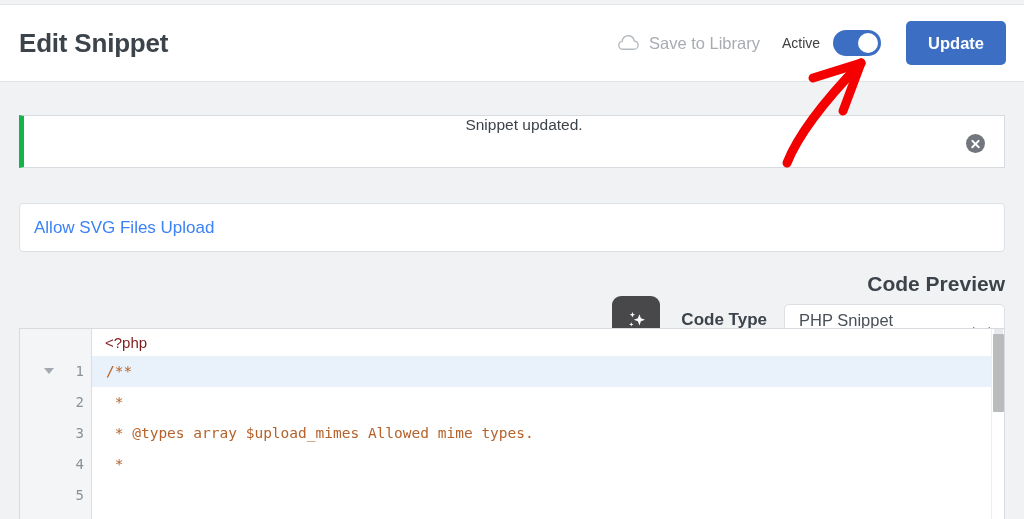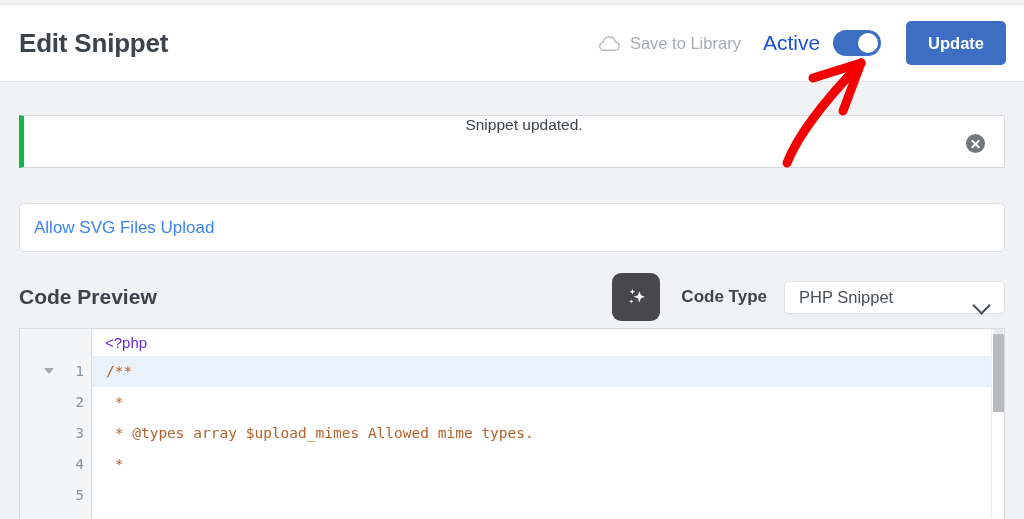--- a/index.html
+++ b/index.html
@@ -22,27 +22,27 @@
   .page-title {
     margin-left: 19px;
     font-size: 26px; font-weight: bold; color: #3c434a;
     letter-spacing: -0.2px;
   }
   .header-right {
     margin-left: auto; margin-right: 18px;
     display: flex; align-items: center; gap: 0;
   }
   .save-library {
-    display: flex; align-items: center; gap: 9px;
+    display: flex; gap: 9px;
     margin-right: 22px;
     cursor: pointer;
   }
   .cloud-icon { display: block; width: 23px; height: 17px; }
   .save-label { font-size: 16.5px; color: #a7acb2; }
-  .active-label { font-size: 21px; color: #1d4ed8; margin-right: 13px; }
+  .active-label { font-size: 14px; color: #404040; margin-right: 13px; }
   .toggle {
     position: relative; width: 48px; height: 26px;
     background: #3c6fc4; border-radius: 13px; cursor: pointer; flex: none;
   }
   .toggle .knob {
     position: absolute; top: 3px; right: 3px;
     width: 20px; height: 20px; border-radius: 50%; background: #fff;
   }
   .update-btn {
     margin-left: 25px;
@@ -80,21 +80,21 @@
     background: #fff; border: 1px solid #dcdfe3; border-radius: 4px;
     font-family: "Liberation Sans", sans-serif;
     font-size: 17px; color: #3b82f6;
     padding: 0 14px;
     outline: none;
   }
 
   
   .preview-bar {
     position: absolute; left: 19px; top: 272px; width: 986px; height: 50px;
-    display: flex; align-items: center;
+    display: flex; align-items: flex-end; flex-direction: column;
   }
   .preview-title { font-size: 21px; font-weight: bold; color: #3c434a; }
   .preview-right { margin-left: auto; display: flex; align-items: center; }
   .ai-btn {
     width: 48px; height: 48px; border-radius: 9px; background: #48484a;
     display: flex; align-items: center; justify-content: center;
     cursor: pointer; flex: none;
   }
   .code-type-label { font-size: 17px; font-weight: bold; color: #3c434a; margin-left: 21px; }
   .code-type-select {
@@ -139,21 +139,21 @@
     width: 0; height: 0;
     border-left: 5px solid transparent; border-right: 5px solid transparent;
     border-top: 6px solid #a3a9b0;
   }
   .code-line {
     position: absolute; left: 14px; top: 0; white-space: pre;
     line-height: 31px; color: #b5622a;
   }
   .code-line.phptag {
     font-family: "Liberation Sans", sans-serif;
-    font-size: 15px; color: #6d28d9; line-height: 27px; left: 13px;
+    font-size: 15px; color: #7f1d1d; line-height: 27px; left: 13px;
   }
   .gutter-rows { position: absolute; left: 0; top: 0; width: 72px; }
   .editor-scroll {
     position: absolute; right: 0; top: 0; width: 13px; height: 100%;
     background: #fff; border-left: 1px solid #eceef0;
   }
   .editor-scroll .thumb {
     position: absolute; left: 1px; top: 5px; width: 11px; height: 78px;
     background: #b9bbbd; border-radius: 1px;
   }

